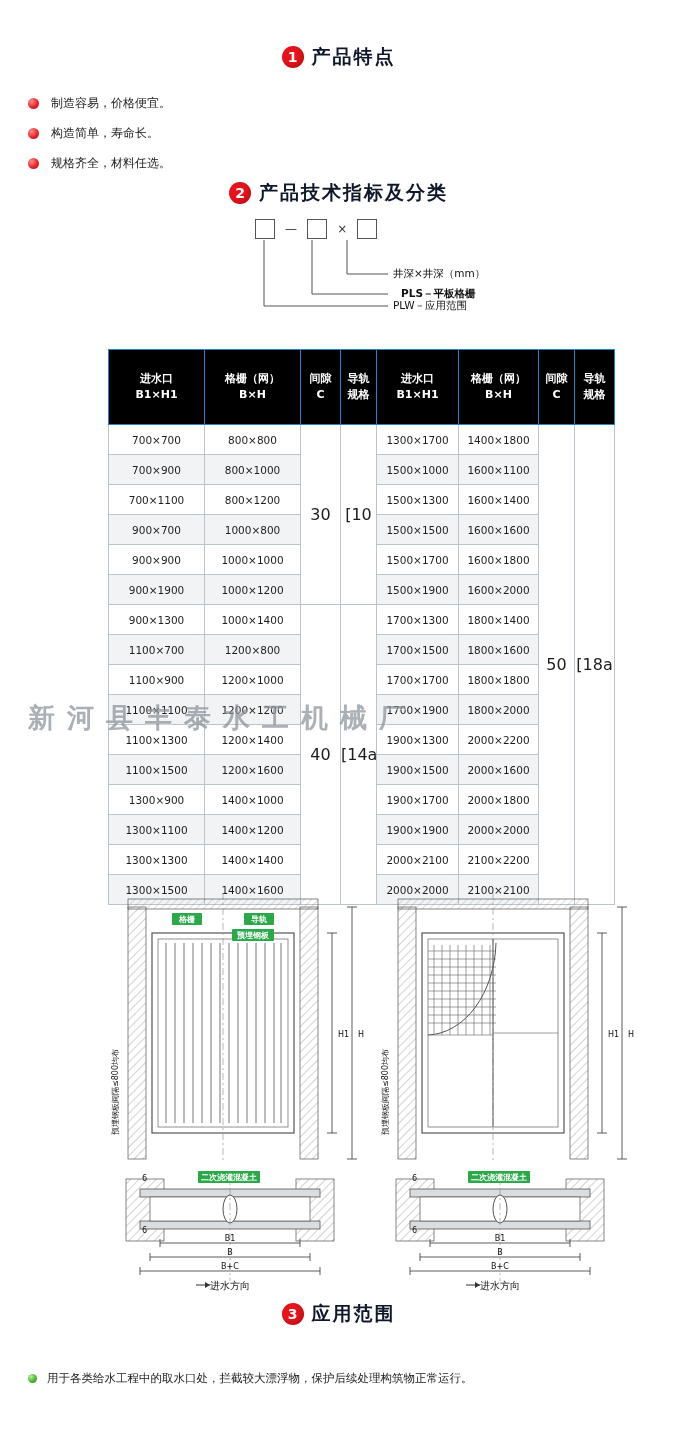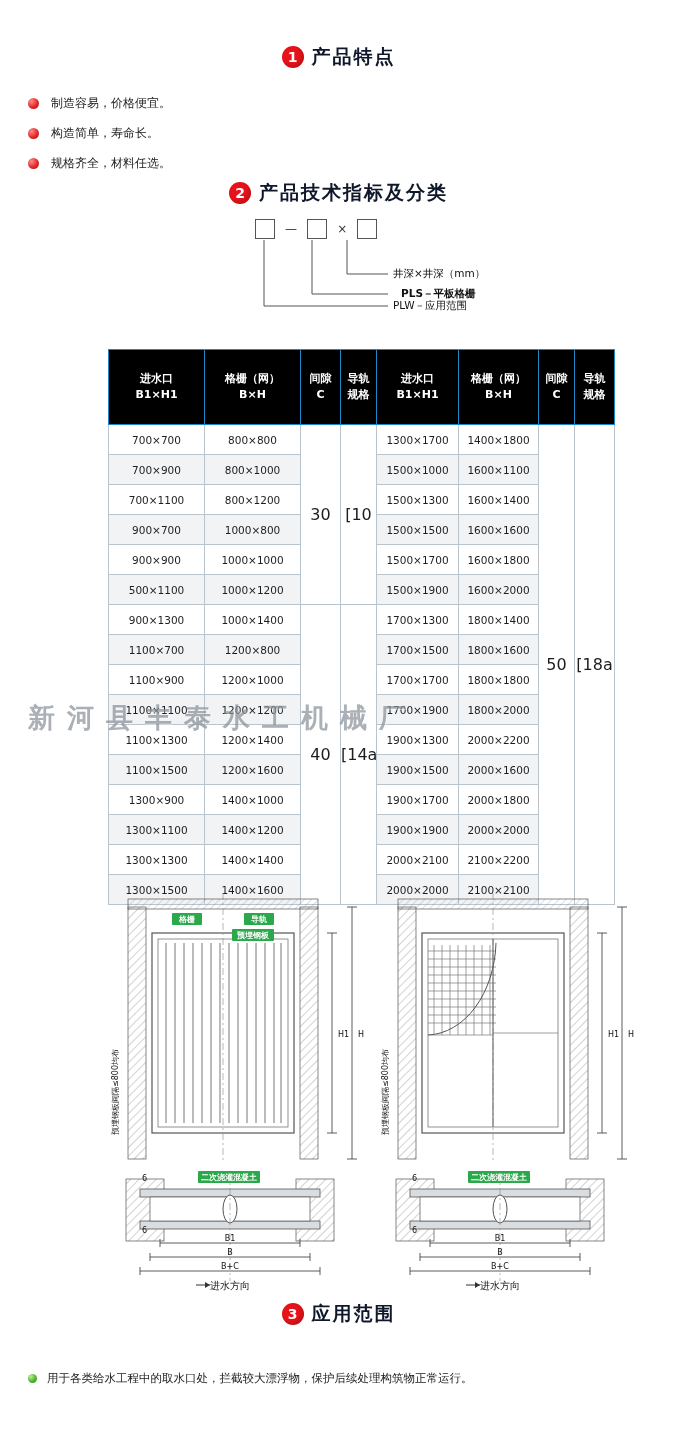--- a/index.html
+++ b/index.html
@@ -213,21 +213,21 @@
           <td>1500×1500</td>
           <td>1600×1600</td>
         </tr>
         <tr>
           <td>900×900</td>
           <td>1000×1000</td>
           <td>1500×1700</td>
           <td>1600×1800</td>
         </tr>
         <tr>
-          <td>500×1100</td>
+          <td>900×1900</td>
           <td>1000×1200</td>
           <td>1500×1900</td>
           <td>1600×2000</td>
         </tr>
 
         <tr>
           <td>900×1300</td>
           <td>1000×1400</td>
           <td class="span" rowspan="10">40</td>
           <td class="span" rowspan="10">[14a</td>

